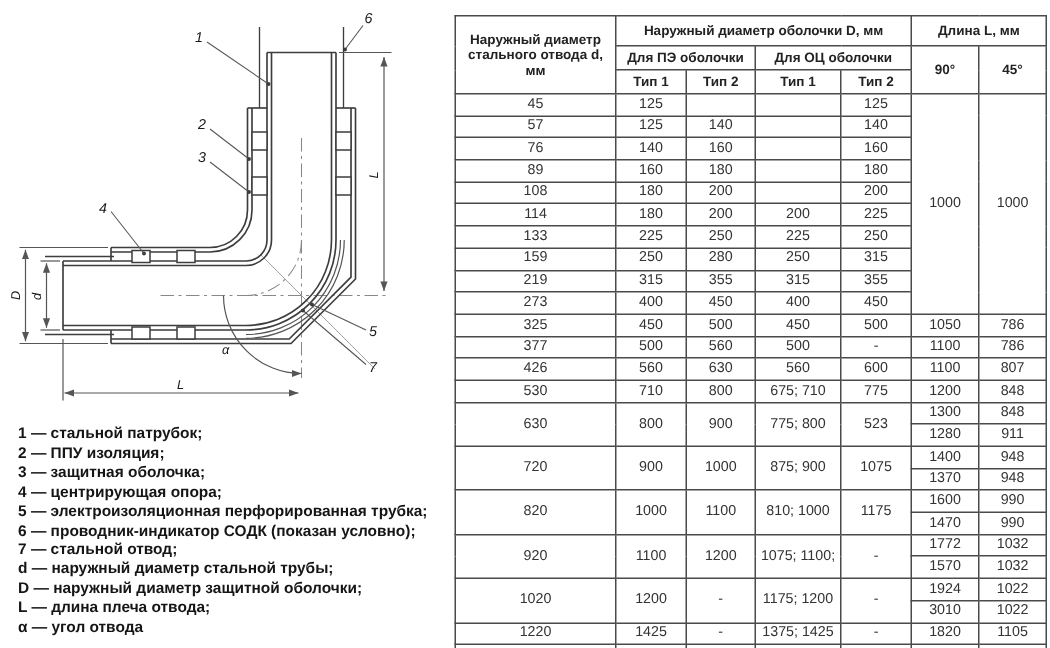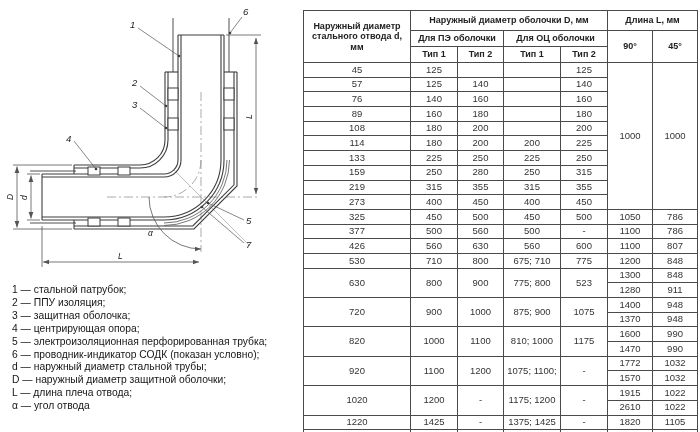--- a/index.html
+++ b/index.html
@@ -5,21 +5,21 @@
   html,body{margin:0;padding:0;background:#fff;}
   body{width:700px;height:432px;overflow:hidden;position:relative;
        font-family:"Liberation Sans","DejaVu Sans",sans-serif;color:#222;}
   .app{position:absolute;inset:0;background:#fff;}
 
   
   .drawing-panel{position:absolute;left:2px;top:2px;width:300px;height:278px;}
 
   
   .legend{position:absolute;left:12px;top:284px;width:292px;margin:0;padding:0;list-style:none;}
-  .legend li{font-size:10.3px;line-height:12.9px;font-weight:400;color:#151515;white-space:nowrap;}
+  .legend li{font-size:10.3px;line-height:12.9px;font-weight:700;color:#151515;white-space:nowrap;}
 
   
   .table-panel{position:absolute;left:303px;top:10px;}
   table.spec{border-collapse:collapse;table-layout:fixed;width:394px;background:#fff;}
   table.spec th,table.spec td{border:1px solid #4a4a4a;padding:0 1px;text-align:center;
       vertical-align:middle;color:#333;overflow:hidden;}
   table.spec{border:1.5px solid #333;}
   table.spec th{font-size:9px;font-weight:bold;color:#222;line-height:1.15;}
   table.spec thead tr.h1{height:20px;}
   table.spec thead tr.h2{height:16px;}
@@ -140,20 +140,21 @@
     </svg>
   </div>
 
   <ul class="legend">
     <li>1 — стальной патрубок;</li>
     <li>2 — ППУ изоляция;</li>
     <li>3 — защитная оболочка;</li>
     <li>4 — центрирующая опора;</li>
     <li>5 — электроизоляционная перфорированная трубка;</li>
     <li>6 — проводник-индикатор СОДК (показан условно);</li>
+    <li>7 — стальной отвод;</li>
     <li>d — наружный диаметр стальной трубы;</li>
     <li>D — наружный диаметр защитной оболочки;</li>
     <li>L — длина плеча отвода;</li>
     <li>α — угол отвода</li>
   </ul>
 
   <div class="table-panel">
     <table class="spec">
       <colgroup>
         <col style="width:107px">
@@ -343,25 +344,25 @@
           <tr>
             <td>1570</td>
             <td>1032</td>
           </tr>
           <tr>
             <td rowspan="2">1020</td>
             <td rowspan="2">1200</td>
             <td rowspan="2">-</td>
             <td rowspan="2">1175; 1200</td>
             <td rowspan="2">-</td>
-            <td>1915</td>
+            <td>1924</td>
             <td>1022</td>
           </tr>
           <tr>
-            <td>2610</td>
+            <td>3010</td>
             <td>1022</td>
           </tr>
           <tr>
             <td>1220</td>
             <td>1425</td>
             <td>-</td>
             <td>1375; 1425</td>
             <td>-</td>
             <td>1820</td>
             <td>1105</td>

